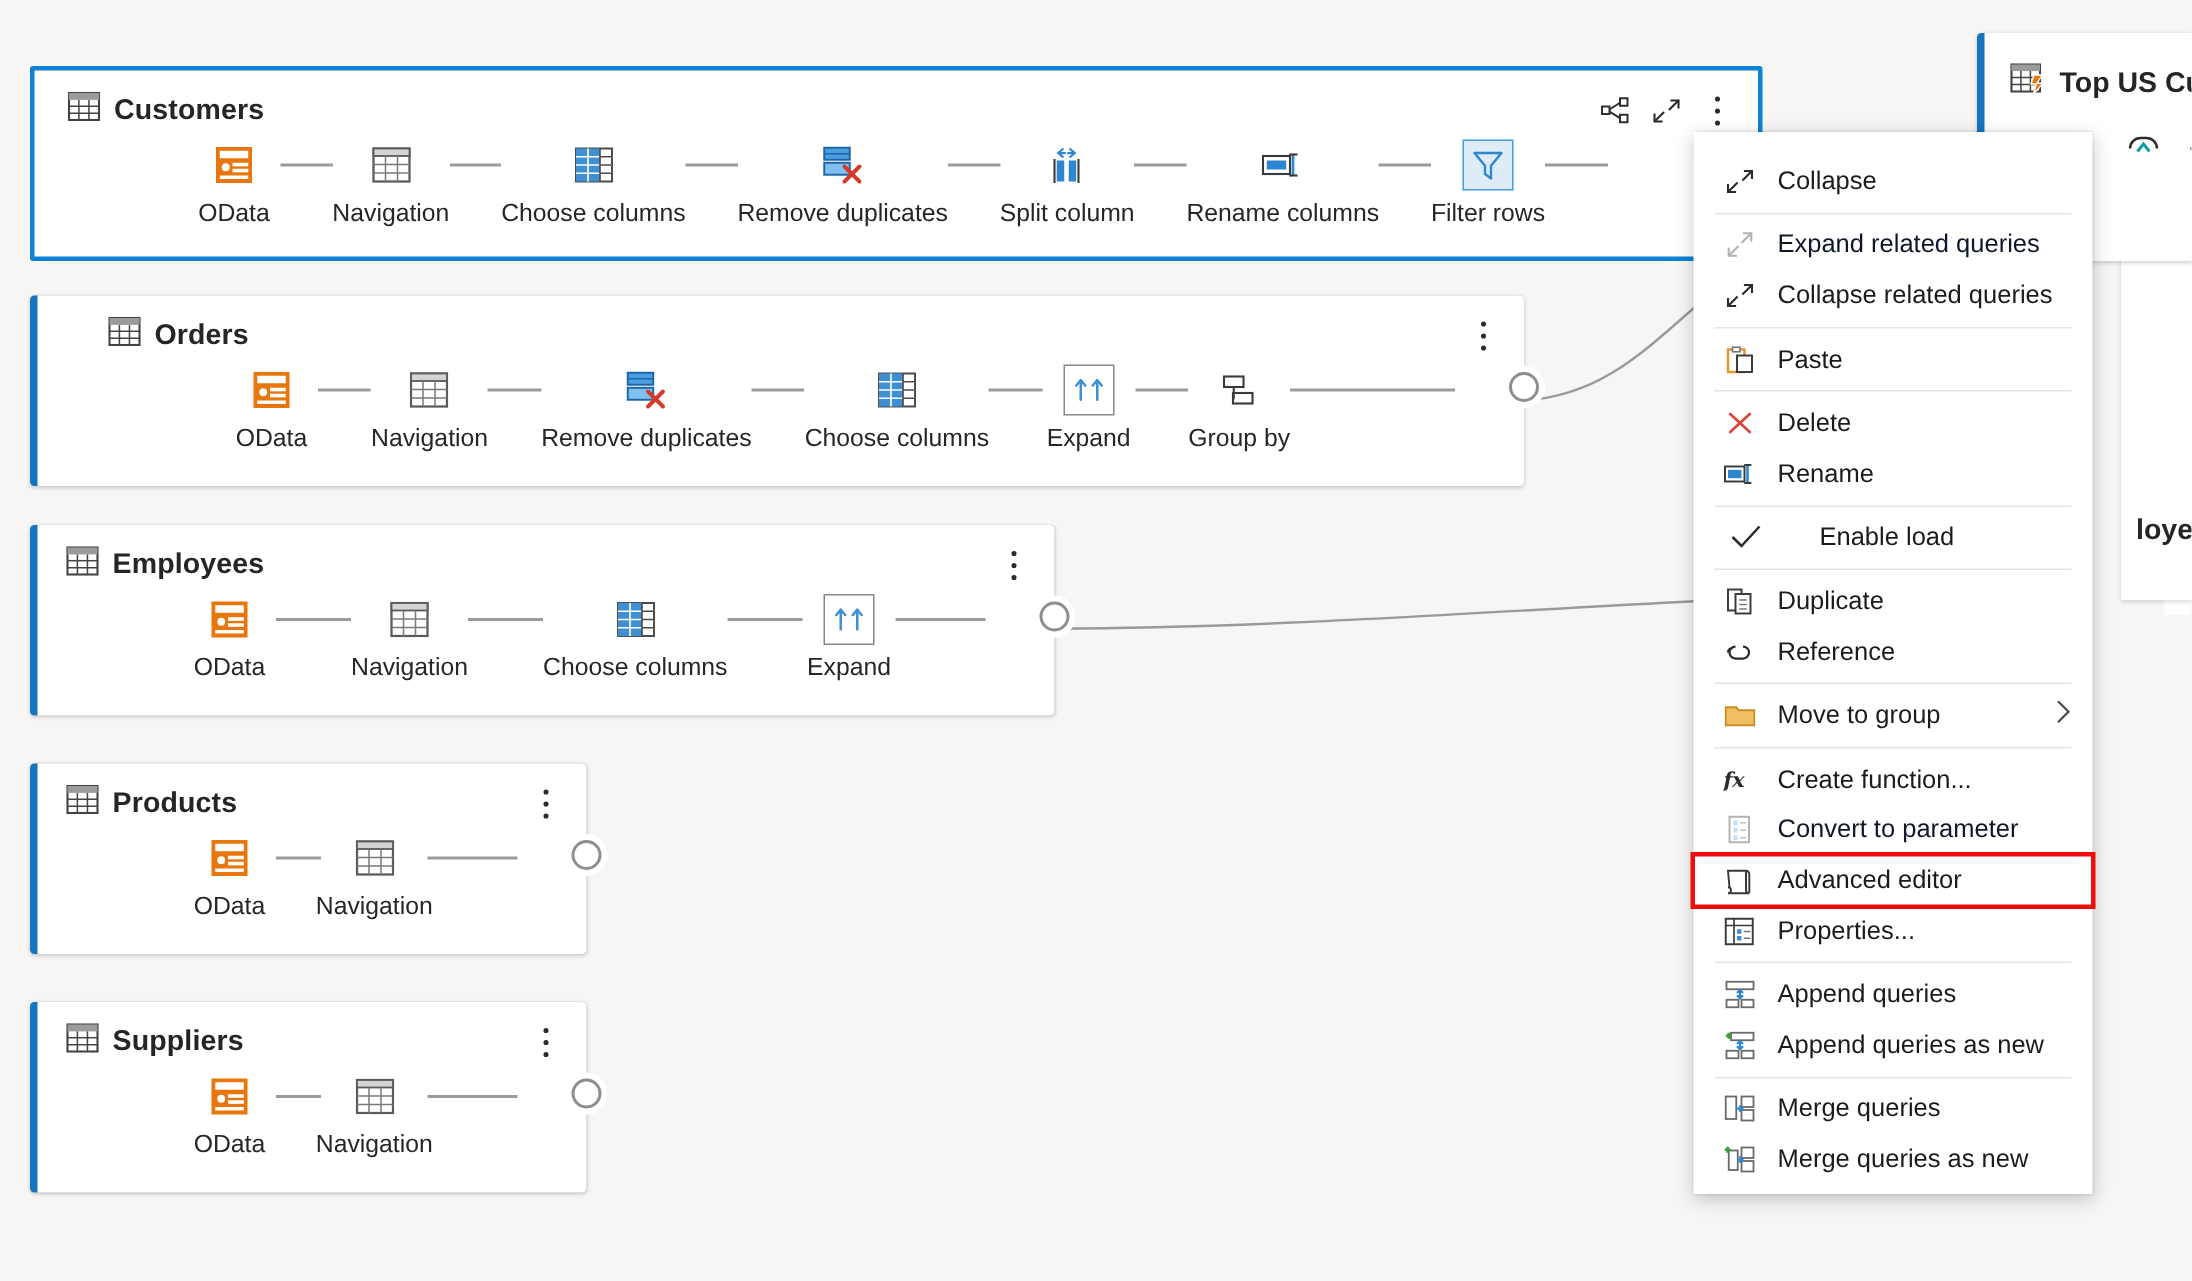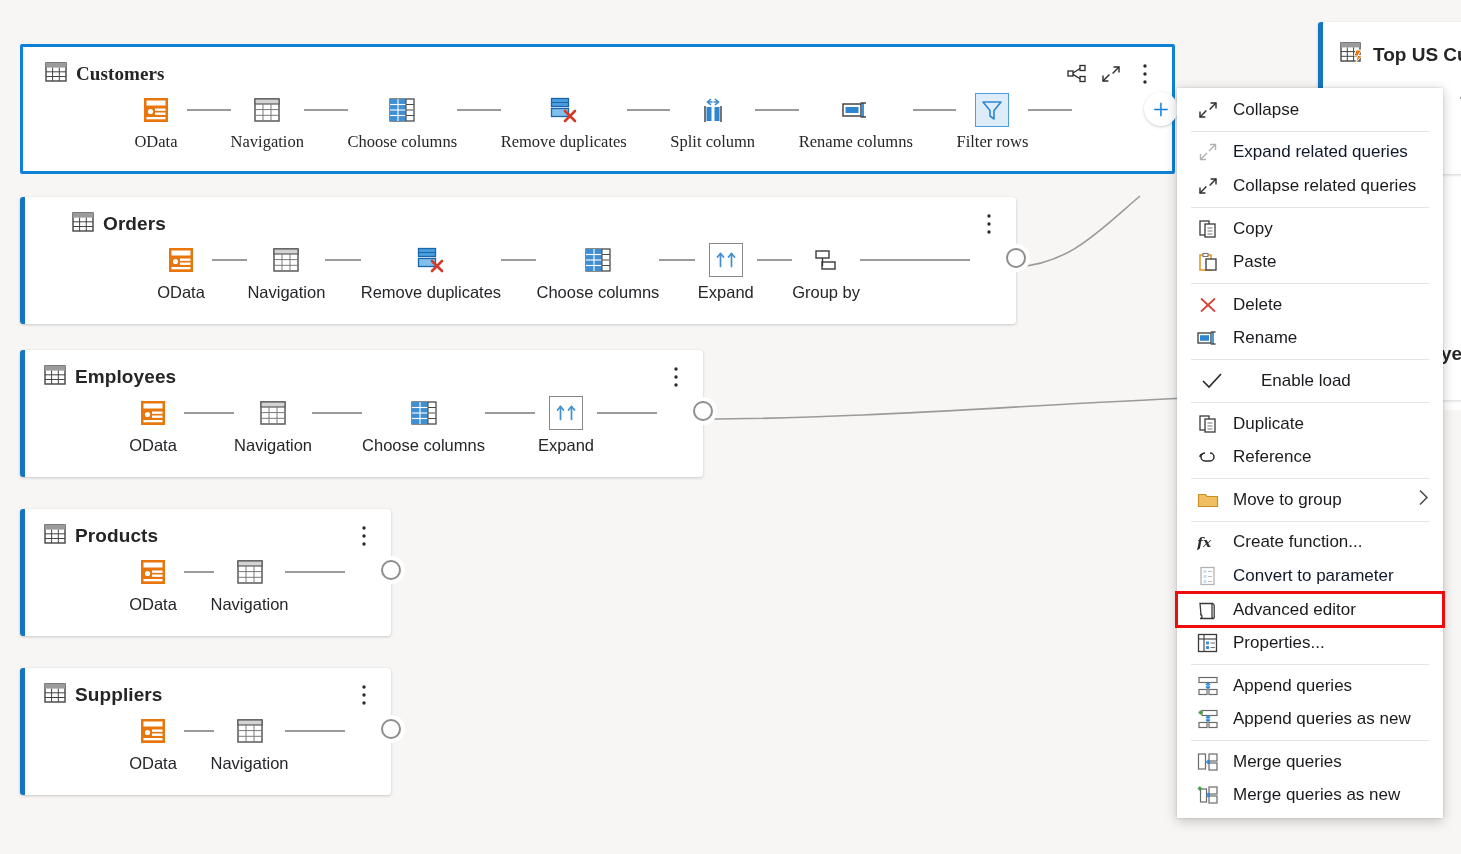--- a/index.html
+++ b/index.html
@@ -96,25 +96,25 @@
     background: #fff; color: #0f81d6;
     display: flex; align-items: center; justify-content: center;
     font-size: 29px; line-height: 1; font-weight: 400;
     box-shadow: 0 1px 3px rgba(0,0,0,.2);
     cursor: pointer;
   }
 
   
   #ctxmenu {
     position: absolute;
-    left: 1177px; top: 88px;
+    left: 1129px; top: 88px;
     width: 266px;
     background: #ffffff;
     box-shadow: 0 3px 12px rgba(0,0,0,.22), 0 0 2px rgba(0,0,0,.16);
-    padding: 5px 0 6px 0;
+    padding: 16px 0 6px 0;
     z-index: 40;
     font-size: 17px;
   }
   .mi {
     display: flex; align-items: center;
     height: 33.6px;
     padding-left: 56px;
     position: relative;
     cursor: pointer;
     color: #1b1b1f;
@@ -171,21 +171,21 @@
 
 <div id="stage">
 
   <svg id="wires">
     <path d="M1016,267 C1070,264 1100,230 1140,196" fill="none" stroke="#9a9a9a" stroke-width="1.6"></path>
     <path d="M703,419 C860,419 1040,404 1190,398" fill="none" stroke="#9a9a9a" stroke-width="1.6"></path>
     <path d="M391,572 C600,572 820,500 1140,440" fill="none" stroke="#9a9a9a" stroke-width="1.6" opacity="0"></path>
     <path d="M391,725 C600,725 820,620 1140,520" fill="none" stroke="#9a9a9a" stroke-width="1.6" opacity="0"></path>
   </svg>
 
-  <div class="card selected" style="left:20px; top:44px; width:1155px; height:130px;font-family:Liberation Serif, serif;">
+  <div class="card selected" style="left:20px; top:44px; width:1155px; height:130px;">
     <div class="card-head">
       <span class="ico">
         <svg width="22" height="20" viewBox="0 0 22 20">
             <rect x="1" y="1" width="20" height="18" fill="none" stroke="#444" stroke-width="1.4"></rect>
             <rect x="1" y="1" width="20" height="4.6" fill="#9b9b9b"></rect>
             <line x1="1" y1="9.8" x2="21" y2="9.8" stroke="#444" stroke-width="1"></line>
             <line x1="1" y1="14.5" x2="21" y2="14.5" stroke="#444" stroke-width="1"></line>
             <line x1="7.6" y1="5.6" x2="7.6" y2="19" stroke="#444" stroke-width="1"></line>
             <line x1="14.3" y1="5.6" x2="14.3" y2="19" stroke="#444" stroke-width="1"></line>
           </svg>
@@ -716,32 +716,20 @@
               <polyline points="2,11.6 2,17 7.4,17"></polyline>
               <line x1="18" y1="3" x2="11.6" y2="9.4"></line>
               <polyline points="18,8.4 18,3 12.6,3"></polyline>
             </g>
           </svg>
       </span>
       <span>Collapse related queries</span>
     </div>
     <div class="msep"></div>
 
-    <div class="mi">
-      <span class="mi-ico">
-        <svg width="20" height="20" viewBox="0 0 20 20">
-            <rect x="2" y="2" width="9" height="14" fill="#fff" stroke="#3a3a3a" stroke-width="1.3"></rect>
-            <rect x="7" y="5" width="10" height="13" fill="#fff" stroke="#3a3a3a" stroke-width="1.3"></rect>
-            <line x1="9.5" y1="9" x2="14.5" y2="9" stroke="#777" stroke-width="1"></line>
-            <line x1="9.5" y1="12" x2="14.5" y2="12" stroke="#777" stroke-width="1"></line>
-            <line x1="9.5" y1="15" x2="14.5" y2="15" stroke="#777" stroke-width="1"></line>
-          </svg>
-      </span>
-      <span>Copy</span>
-    </div>
 
     <div class="mi">
       <span class="mi-ico">
         <svg width="20" height="20" viewBox="0 0 20 20">
             <rect x="2" y="3" width="11" height="15" fill="#fff" stroke="#e09a2b" stroke-width="1.6"></rect>
             <rect x="5" y="1.5" width="5" height="3" fill="#fff" stroke="#777" stroke-width="1.1"></rect>
             <rect x="8" y="7" width="10" height="11" fill="#fff" stroke="#3a3a3a" stroke-width="1.3"></rect>
           </svg>
       </span>
       <span>Paste</span>

